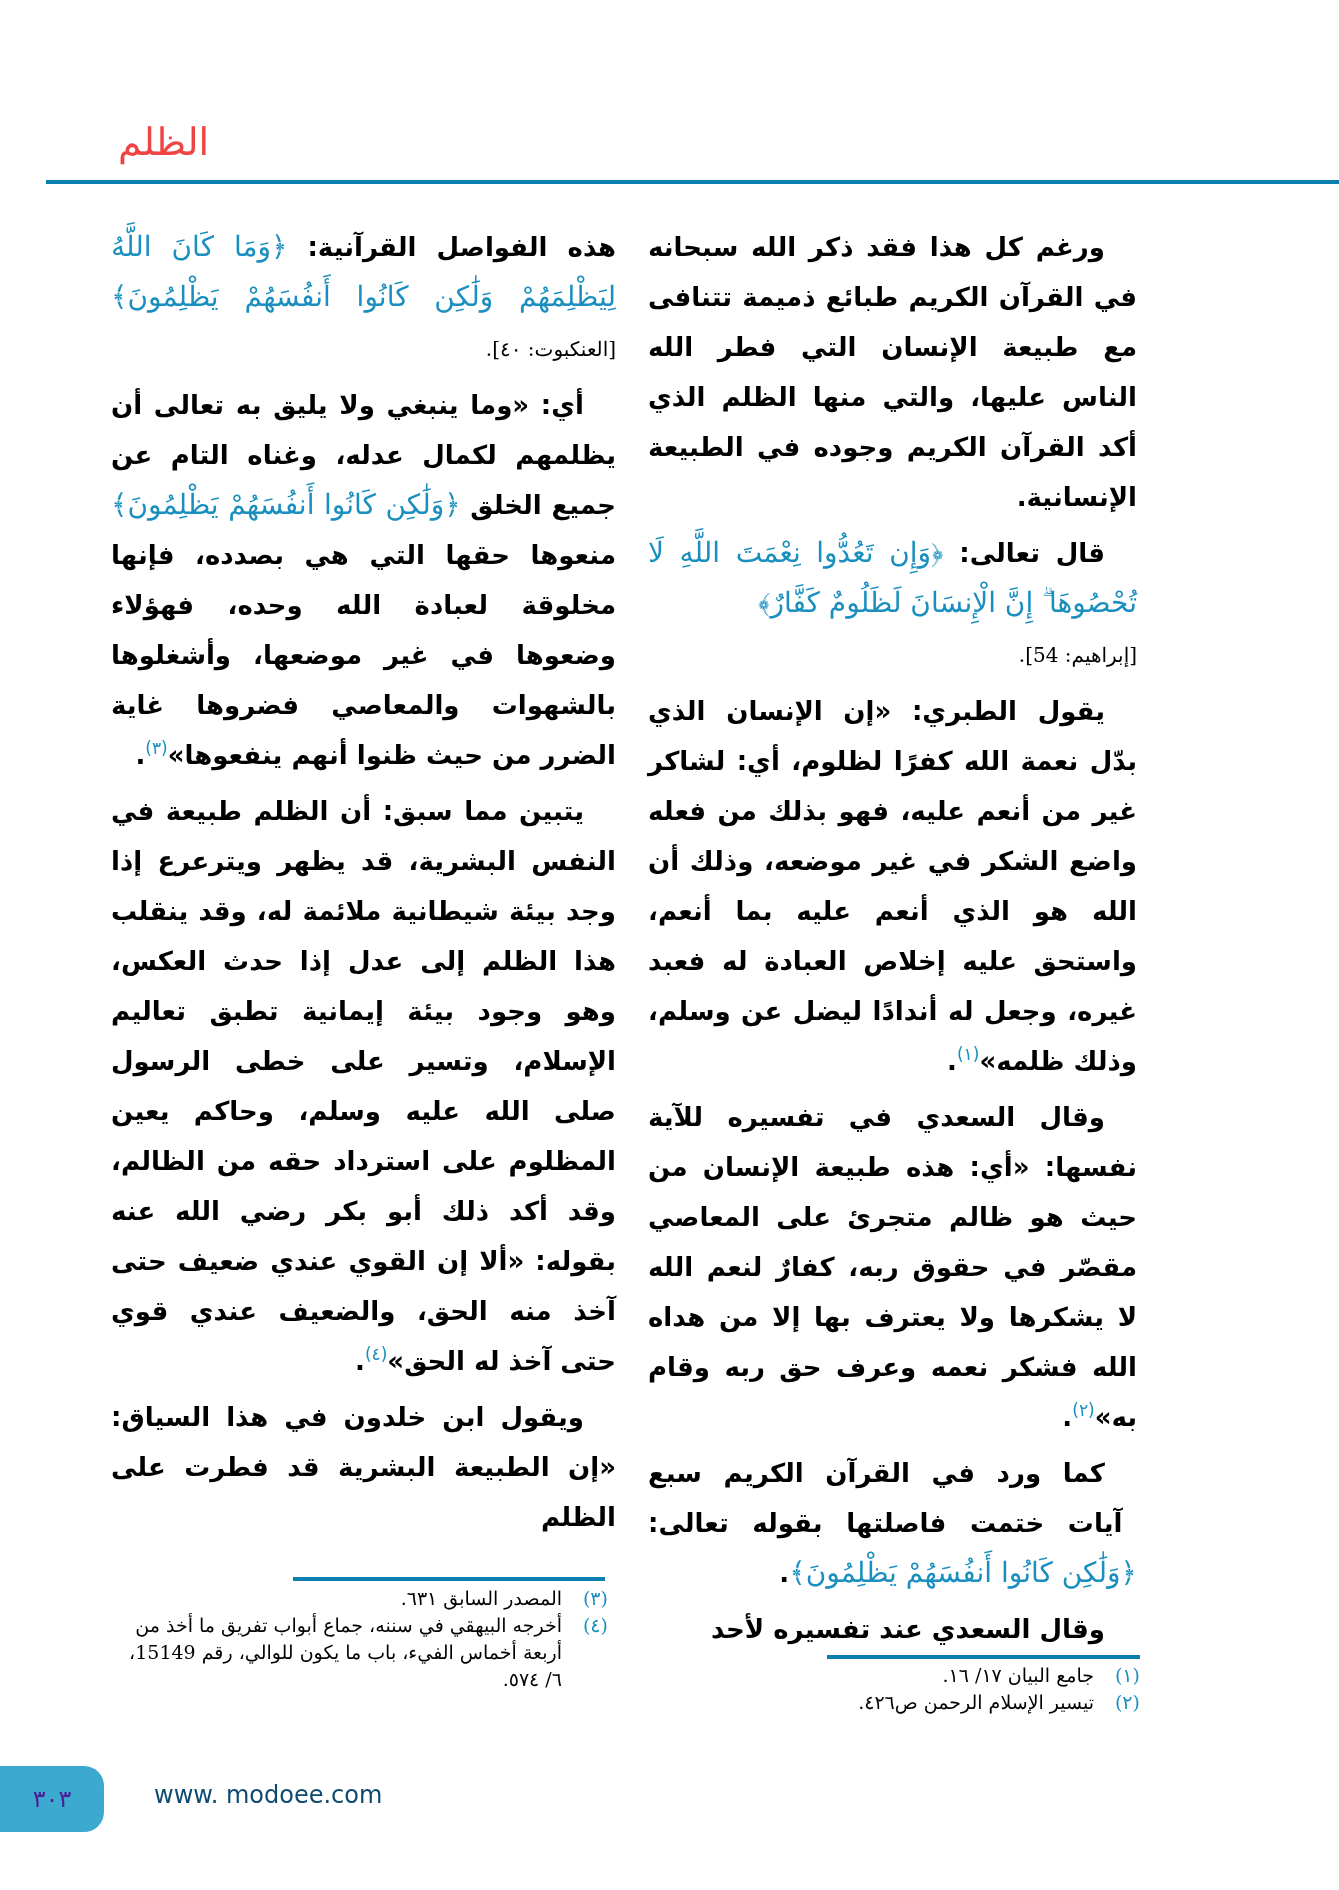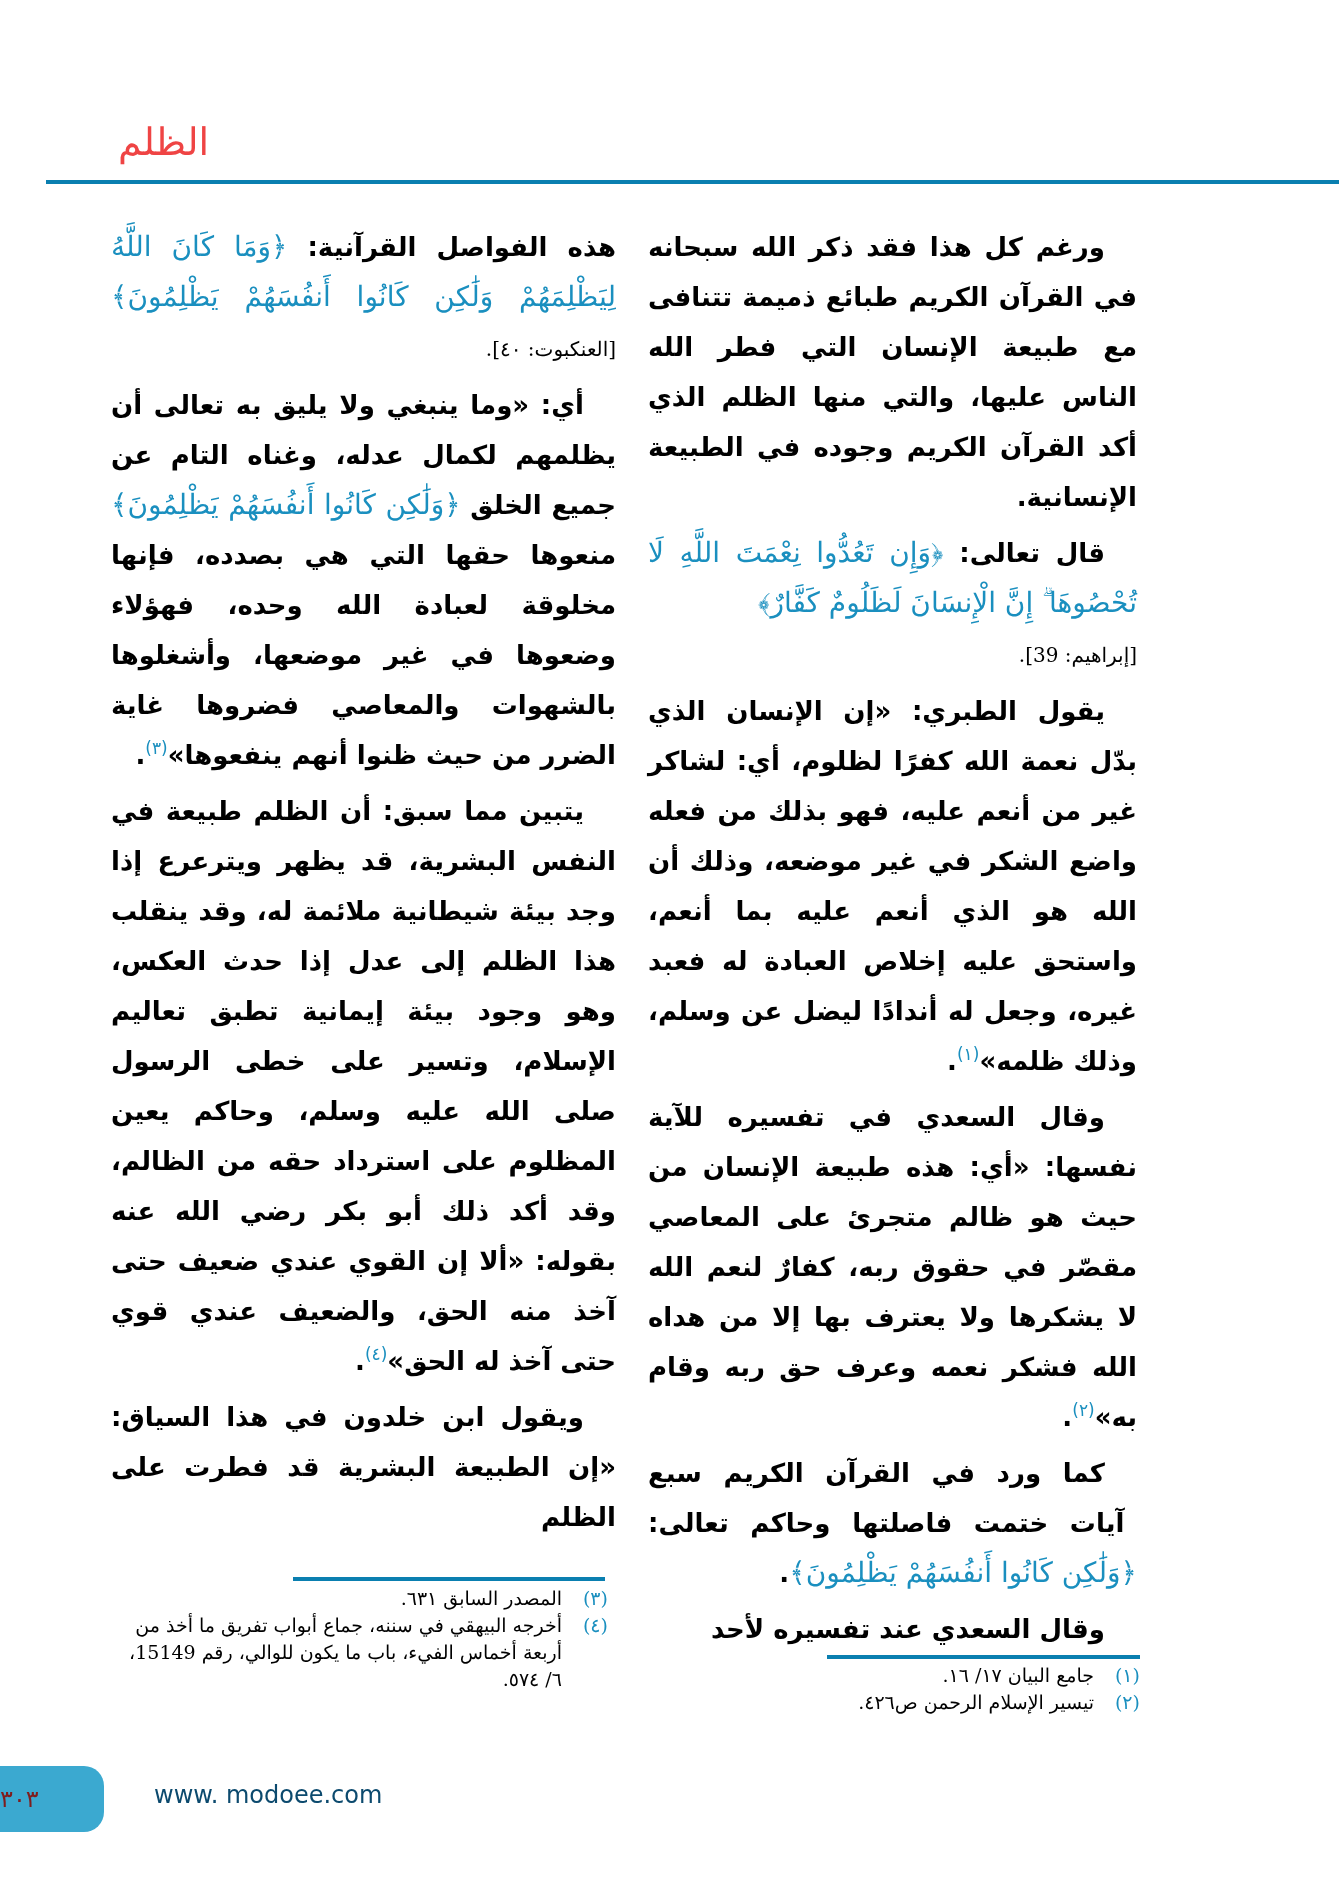--- a/index.html
+++ b/index.html
@@ -18,46 +18,46 @@
   .fn-mark { color: #1a8fbf; font-weight: normal; font-size: 17px; vertical-align: super; line-height: 0; }
   .fn-rule { position: absolute; height: 4px; background: #0a7fb0; }
   .fn-rule-right { left: 827px; width: 313px; top: 1655px; }
   .fn-rule-left { left: 293px; width: 312px; top: 1577px; }
   .footnotes { position: absolute; direction: rtl; font-family: "DejaVu Serif", serif; font-size: 19px; line-height: 27px; }
   .footnotes-right { left: 645px; width: 495px; top: 1662px; }
   .footnotes-left { left: 108px; width: 500px; top: 1585px; }
   .fn-item { display: flex; gap: 14px; }
   .fn-num { color: #1a8fbf; min-width: 32px; }
   .page-badge { position: absolute; left: 0; top: 1766px; width: 104px; height: 66px; background: #3ba9d0;
-                border-radius: 0 20px 20px 0; color: #7f1d1d; font-size: 24px; display: flex; align-items: center;
-                font-family: "DejaVu Sans", sans-serif; }
+                border-radius: 0 20px 20px 0; color: #4c1d95; font-size: 24px; display: flex; align-items: center;
+                justify-content: center; font-family: "DejaVu Sans", sans-serif; }
   .site-url { position: absolute; left: 154px; top: 1781px; font-size: 24px; color: #0c4a6e;
               font-family: "DejaVu Sans", sans-serif; }
 </style>
 </head>
 <body>
 
 <div class="header-title">الظلم</div>
 <div class="header-rule"></div>
 
 <div class="col col-right">
   <p><span>ورغم كل هذا فقد ذكر الله سبحانه في القرآن الكريم طبائع ذميمة تتنافى مع طبيعة الإنسان التي فطر الله الناس عليها، والتي منها الظلم الذي أكد القرآن الكريم وجوده في الطبيعة الإنسانية.</span></p>
   <p>
     <span>قال تعالى: </span>
     <span class="quran">﴿وَإِن تَعُدُّوا نِعْمَتَ اللَّهِ لَا تُحْصُوهَا ۗ إِنَّ الْإِنسَانَ لَظَلُومٌ كَفَّارٌ﴾</span>
-    <br><span class="ref">[إبراهيم: 39].</span>
+    <br><span class="ref">[إبراهيم: 54].</span>
   </p>
   <p>
     <span>يقول الطبري: «إن الإنسان الذي بدّل نعمة الله كفرًا لظلوم، أي: لشاكر غير من أنعم عليه، فهو بذلك من فعله واضع الشكر في غير موضعه، وذلك أن الله هو الذي أنعم عليه بما أنعم، واستحق عليه إخلاص العبادة له فعبد غيره، وجعل له أندادًا ليضل عن وسلم، وذلك ظلمه»</span><span class="fn-mark">(١)</span>.
   </p>
   <p>
     <span>وقال السعدي في تفسيره للآية نفسها: «أي: هذه طبيعة الإنسان من حيث هو ظالم متجرئ على المعاصي مقصّر في حقوق ربه، كفارٌ لنعم الله لا يشكرها ولا يعترف بها إلا من هداه الله فشكر نعمه وعرف حق ربه وقام به»</span><span class="fn-mark">(٢)</span>.
   </p>
   <p>
-    <span>كما ورد في القرآن الكريم سبع آيات ختمت فاصلتها وحاكم تعالى: </span>
+    <span>كما ورد في القرآن الكريم سبع آيات ختمت فاصلتها بقوله تعالى: </span>
     <span class="quran">﴿وَلَٰكِن كَانُوا أَنفُسَهُمْ يَظْلِمُونَ﴾</span>.
   </p>
   <p><span>وقال السعدي عند تفسيره لأحد</span></p>
 </div>
 
 <div class="fn-rule fn-rule-right"></div>
 <div class="footnotes footnotes-right">
   <div class="fn-item">
     <span class="fn-num">(١)</span>
     <span>جامع البيان ١٧/ ١٦.</span>

